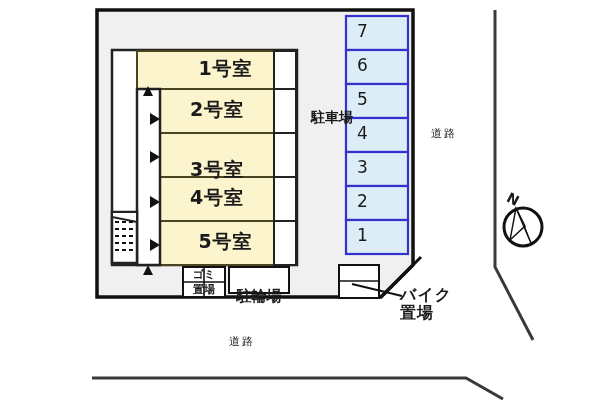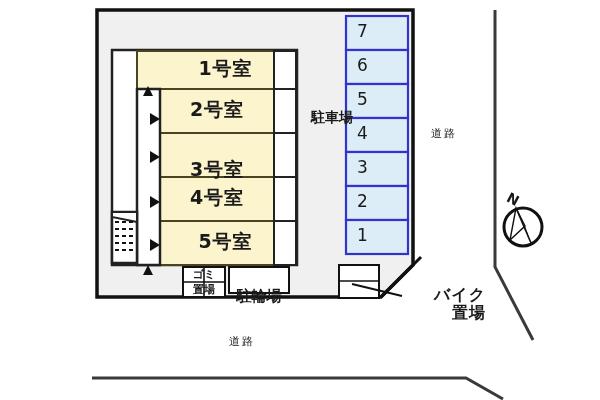--- a/index.html
+++ b/index.html
@@ -56,21 +56,21 @@
   }
   .boxlabel {
     font-size: 11px;
     font-weight: bold;
     text-align: center;
     letter-spacing: 0px;
   }
   .bike-label {
     font-size: 16px;
     font-weight: bold;
-    text-align: right;
+    text-align: left;
     line-height: 1.12;
     letter-spacing: 1px;
   }
   .compass-n {
     font-size: 14px;
     font-weight: bold;
   }
 </style>
 </head>
 <body>

